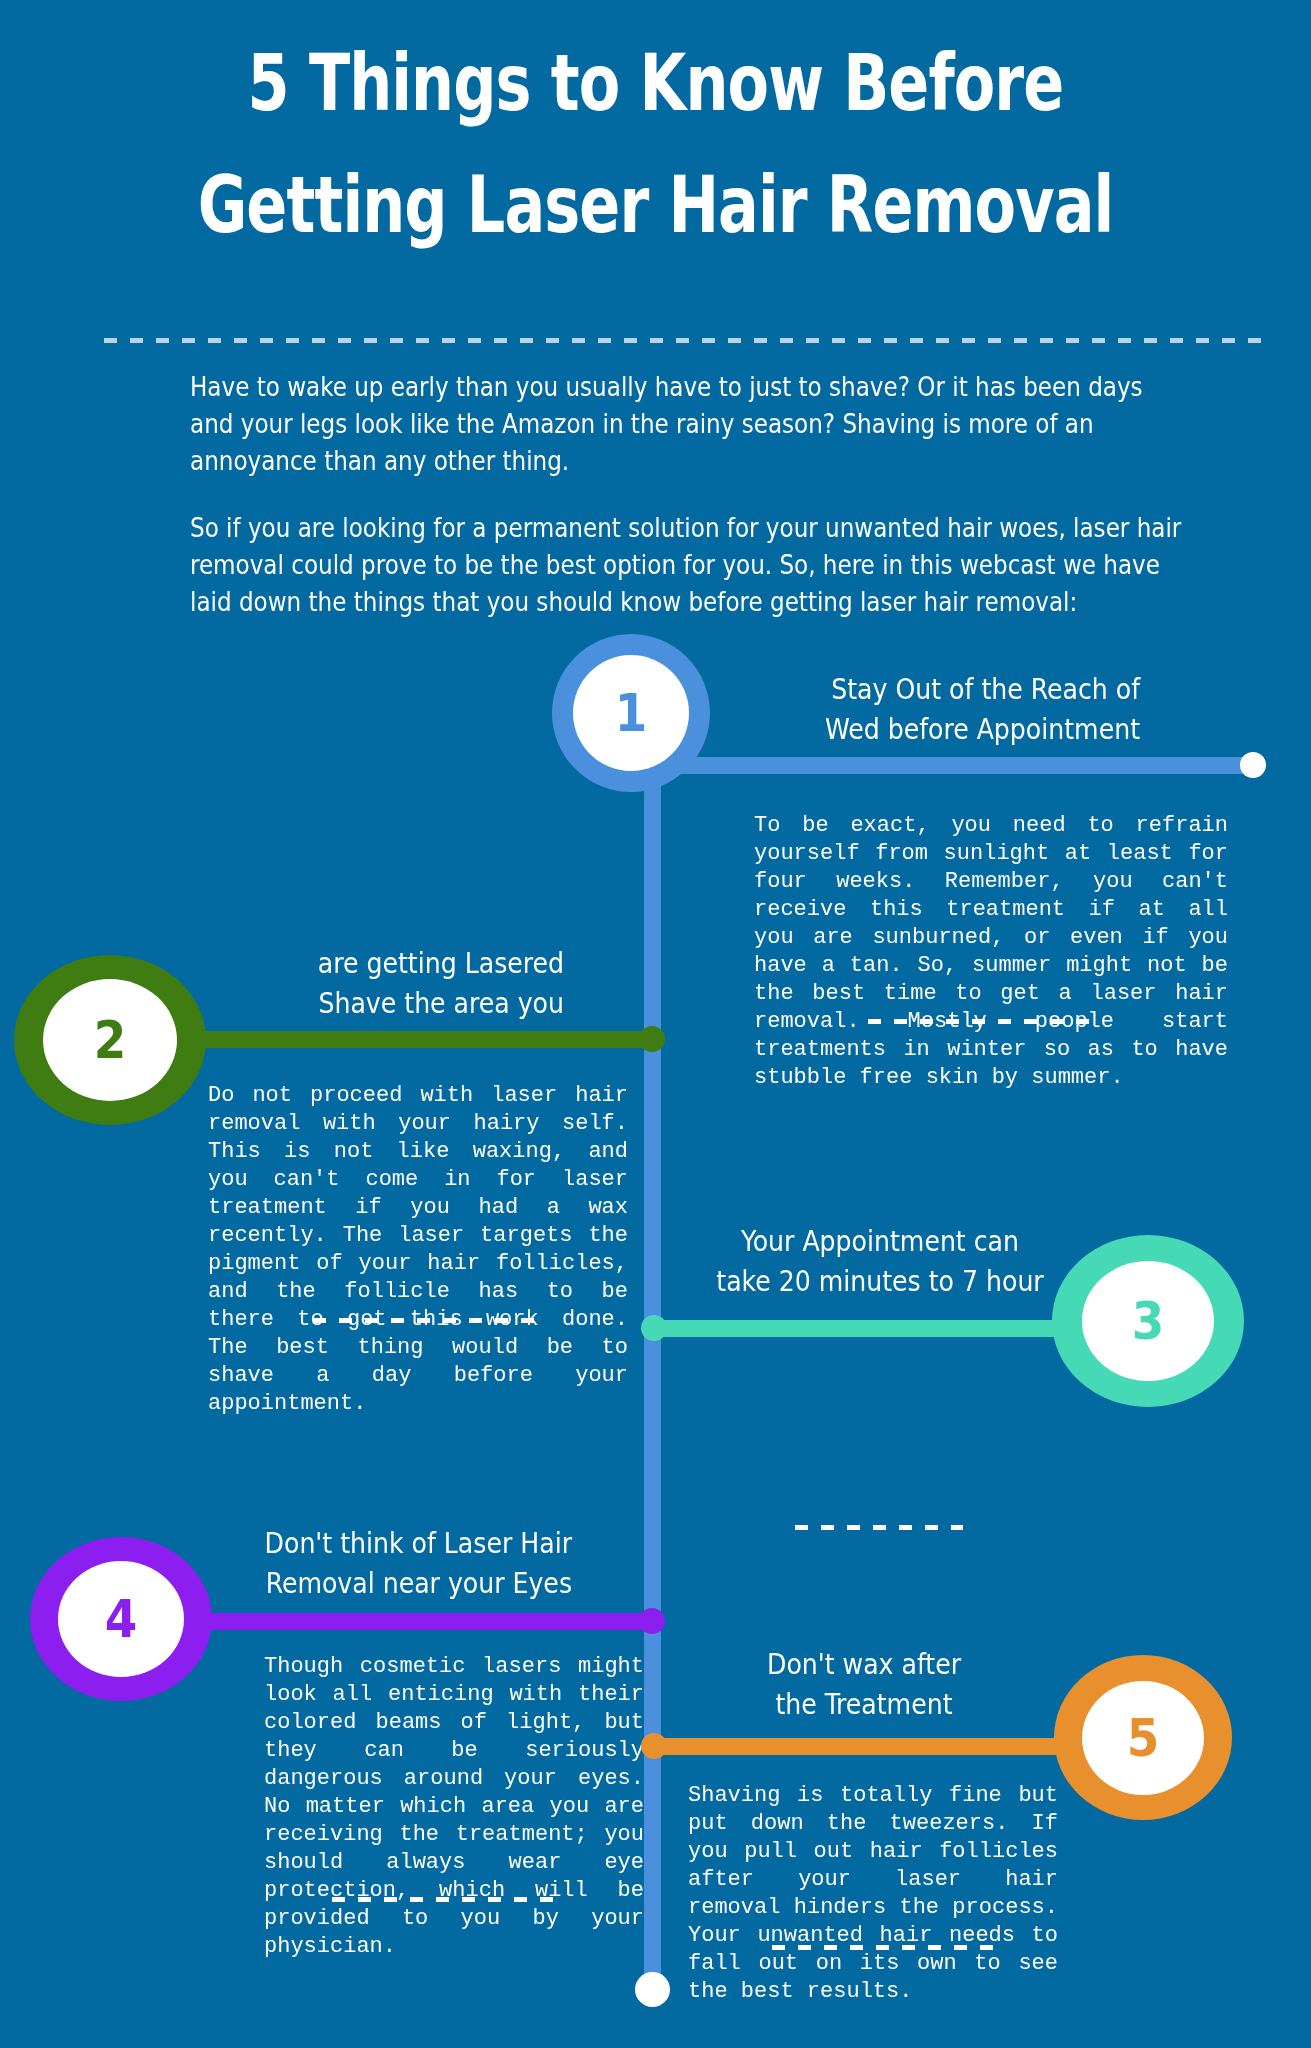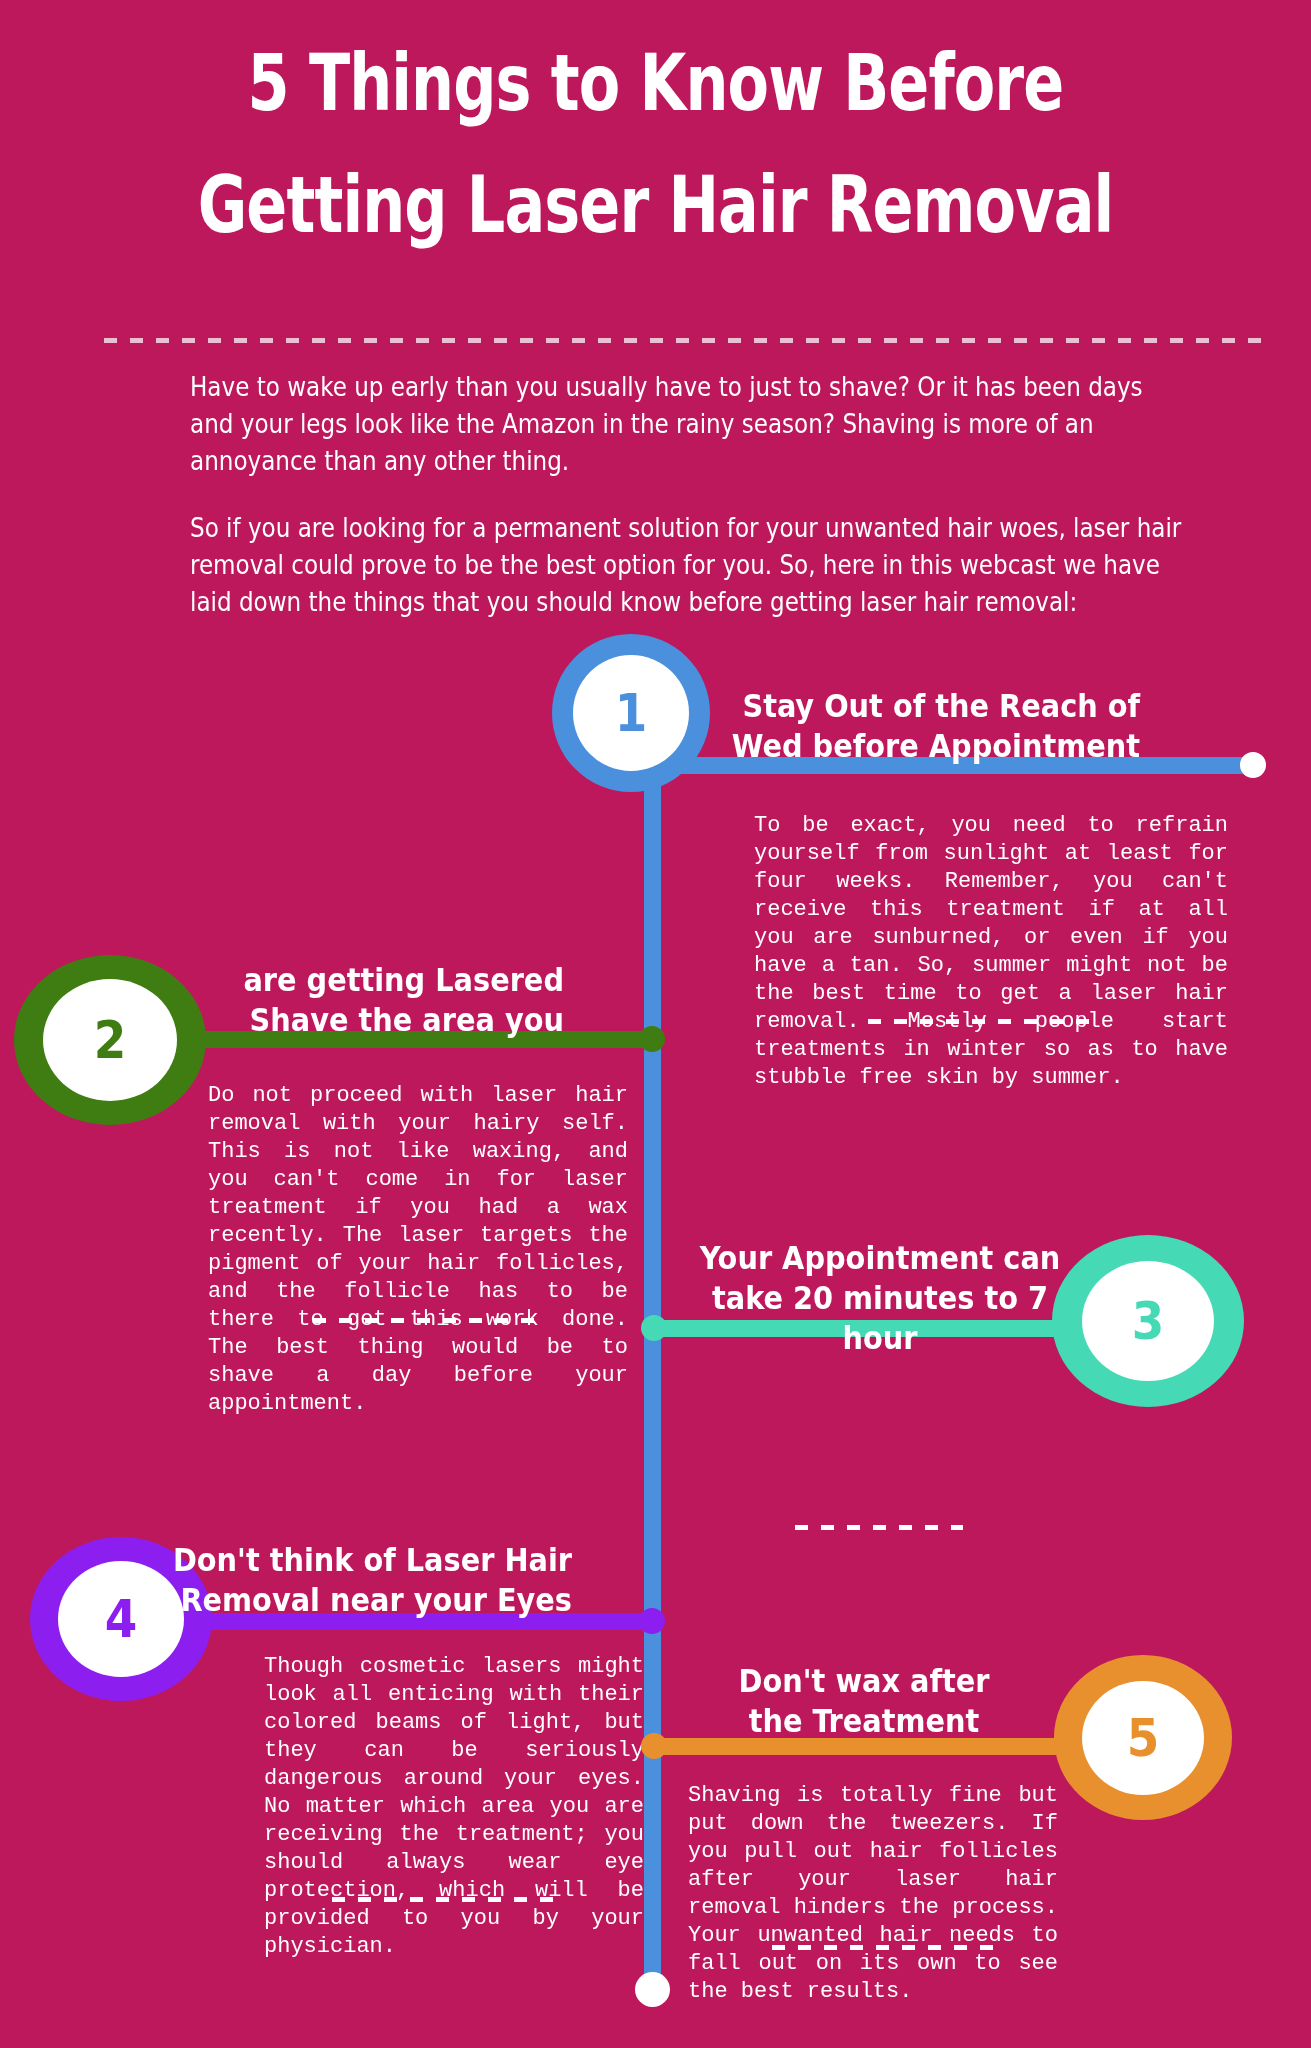--- a/index.html
+++ b/index.html
@@ -4,21 +4,21 @@
 <style>
   * { margin:0; padding:0; box-sizing:border-box; }
   html,body { background:#ffffff; }
   body {
     font-family:"DejaVu Sans Condensed","Liberation Sans",sans-serif;
   }
   #page {
     position:relative;
     width:1311px;
     height:2048px;
-    background:#be185d;
+    background:#0369a1;
     overflow:hidden;
   }
 
   
   .title-block {
     position:absolute;
     left:0; top:22px;
     width:1311px;
     text-align:center;
   }
@@ -105,24 +105,23 @@
     justify-content:center;
     font-family:"DejaVu Sans Condensed","Liberation Sans Narrow","Liberation Sans",sans-serif;
     font-weight:bold;
   }
 
   
   .step-head {
     position:absolute;
     color:#ffffff;
     font-family:"DejaVu Sans Condensed","Liberation Sans Narrow","Liberation Sans",sans-serif;
-    font-weight:bold;
-    font-size:32px;
+    font-weight:normal;
+    font-size:28px;
     line-height:40px;
-    margin-top:16px;
   }
   .step-head.right { text-align:right; }
   .step-head.left  { text-align:center; }
 
   
   .step-body {
     position:absolute;
     color:#ffffff;
     font-family:Liberation Mono, monospace;
     font-size:22px;

